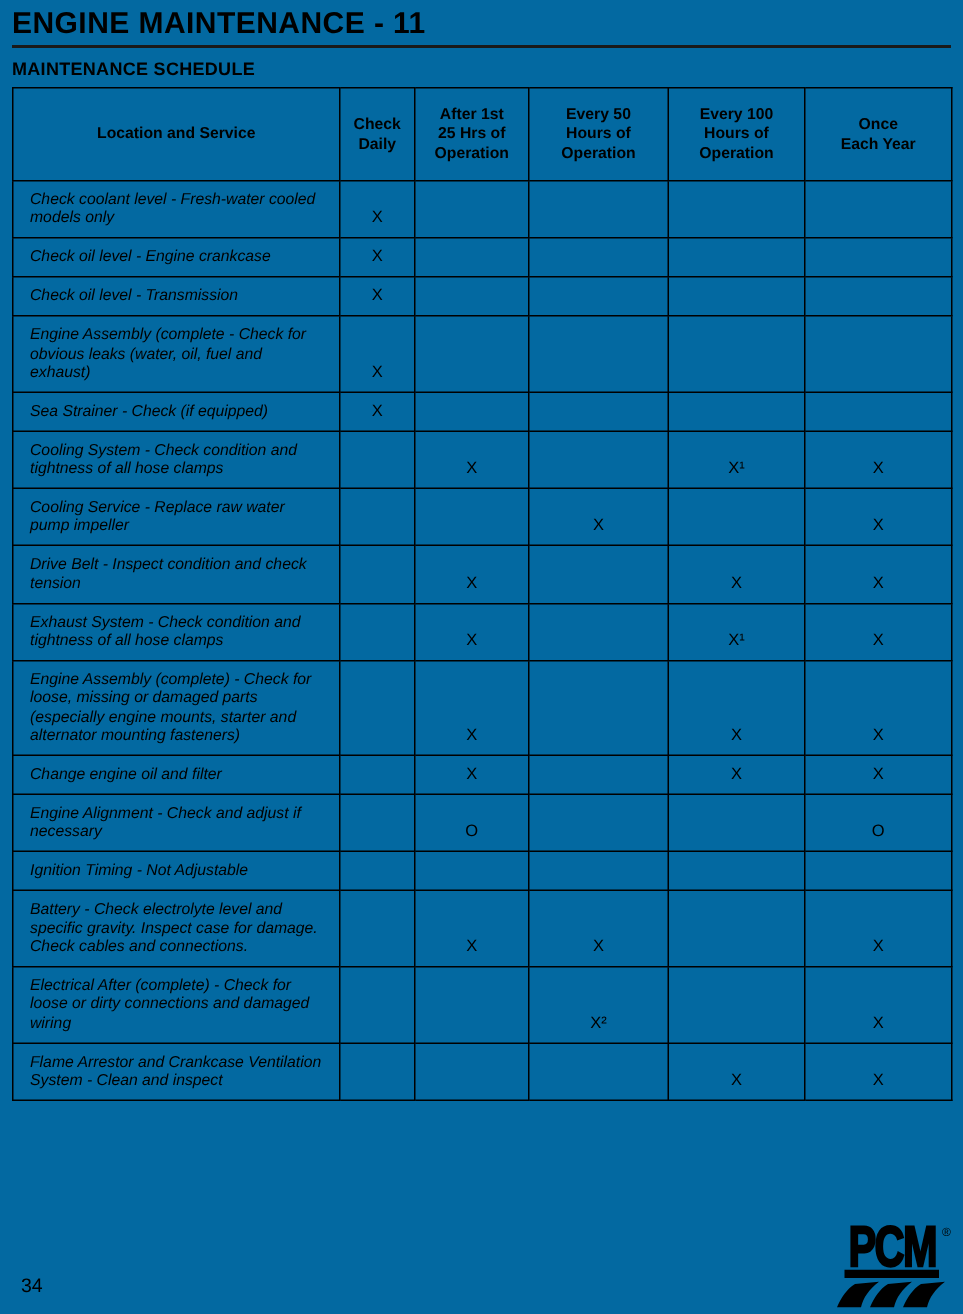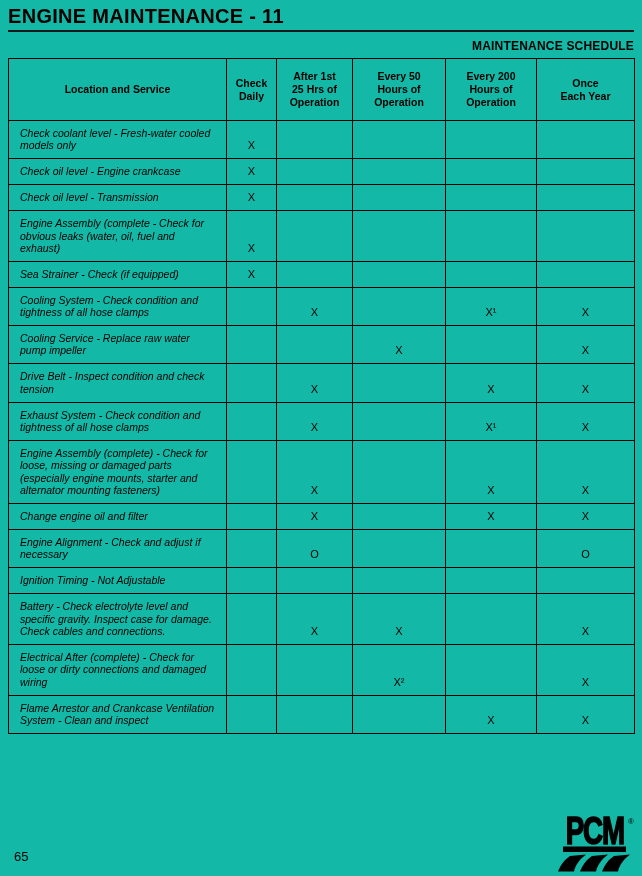--- a/index.html
+++ b/index.html
@@ -3,34 +3,34 @@
 <meta charset="utf-8">
 <style>
   html, body { margin: 0; padding: 0; background: #fff; }
   body {
     width: 642px; height: 876px;
     font-family: "Liberation Sans", sans-serif;
     color: #000;
     position: relative;
     overflow: hidden;
   }
-  .page { position: absolute; inset: 0; background: #14b8a6; }
+  .page { position: absolute; inset: 0; background: #0369a1; }
 
   .doc-title {
     position: absolute; left: 8px; top: 5px;
     font-size: 20px; font-weight: bold; letter-spacing: 0.3px;
     white-space: nowrap;
   }
   .title-rule {
     position: absolute; left: 8px; width: 626px; top: 30px;
     border-top: 2px solid #1a1a1a; height: 0;
   }
   .schedule-title {
     position: absolute; left: 8px; top: 39px; width: 626px;
-    text-align: right; font-size: 12px; font-weight: bold;
+    text-align: left; font-size: 12px; font-weight: bold;
     letter-spacing: 0.2px;
   }
 
   table.schedule {
     position: absolute; left: 8px; top: 58px;
     width: 626px; border-collapse: collapse; table-layout: fixed;
   }
   table.schedule th, table.schedule td {
     border: 1px solid #000;
     overflow: hidden;
@@ -87,21 +87,21 @@
       <tr>
           <th>Location and Service</th>
           <th>Check
 Daily</th>
           <th>After 1st
 25 Hrs of
 Operation</th>
           <th>Every 50
 Hours of
 Operation</th>
-          <th>Every 200
+          <th>Every 100
 Hours of
 Operation</th>
           <th>Once
 Each Year</th>
         </tr>
     </thead>
     <tbody>
         <tr>
           <td class="service">Check coolant level - Fresh-water cooled models only</td>
           <td class="mark">X</td>
@@ -226,21 +226,21 @@
           <td class="service">Flame Arrestor and Crankcase Ventilation System - Clean and inspect</td>
           <td class="mark"></td>
           <td class="mark"></td>
           <td class="mark"></td>
           <td class="mark">X</td>
           <td class="mark">X</td>
         </tr>
       </tbody>
   </table>
 
-  <div class="page-number">65</div>
+  <div class="page-number">34</div>
 
   <div class="logo">
     <svg viewBox="0 0 88 58" xmlns="http://www.w3.org/2000/svg">
       <g>
         <text x="60" y="28" transform="scale(0.73,1)" text-anchor="middle" font-family="Liberation Sans, sans-serif" font-weight="bold" font-size="38" letter-spacing="-1.5" fill="#000" stroke="#000" stroke-width="1.6">PCM</text>
       </g>
       <text x="77" y="8" font-family="Liberation Sans, sans-serif" font-size="8" fill="#000">®</text>
       <rect x="12" y="30.5" width="63" height="5.5" fill="#000"></rect>
       <path fill="#000" d="M 19 40 L 35 38.5 C 28.5 43.5 24.5 49 23 55.5 L 7 55.5 C 10 48.5 13.5 43.5 19 40 Z"></path>
       <path fill="#000" d="M 41 40 L 57 38.5 C 50.5 43.5 46.5 49 45 55.5 L 29 55.5 C 32 48.5 35.5 43.5 41 40 Z"></path>

